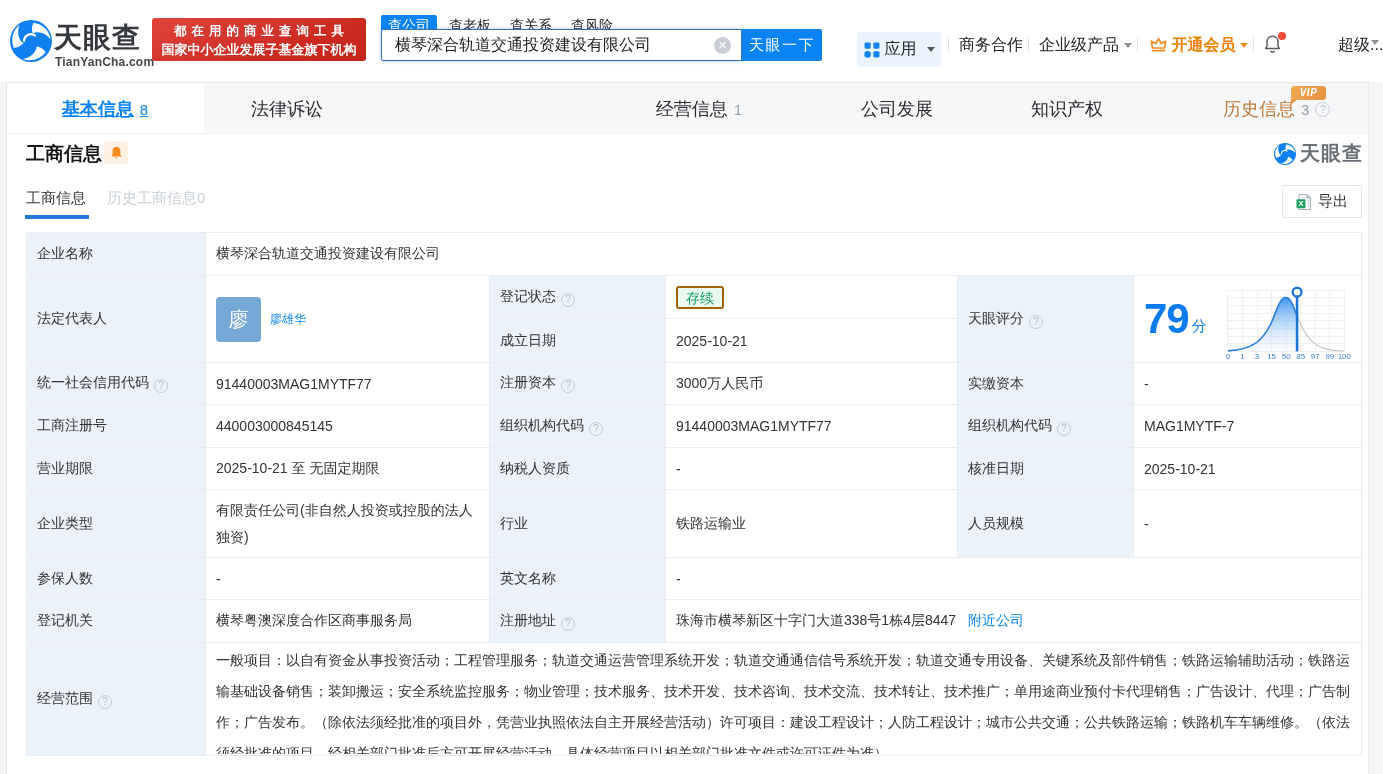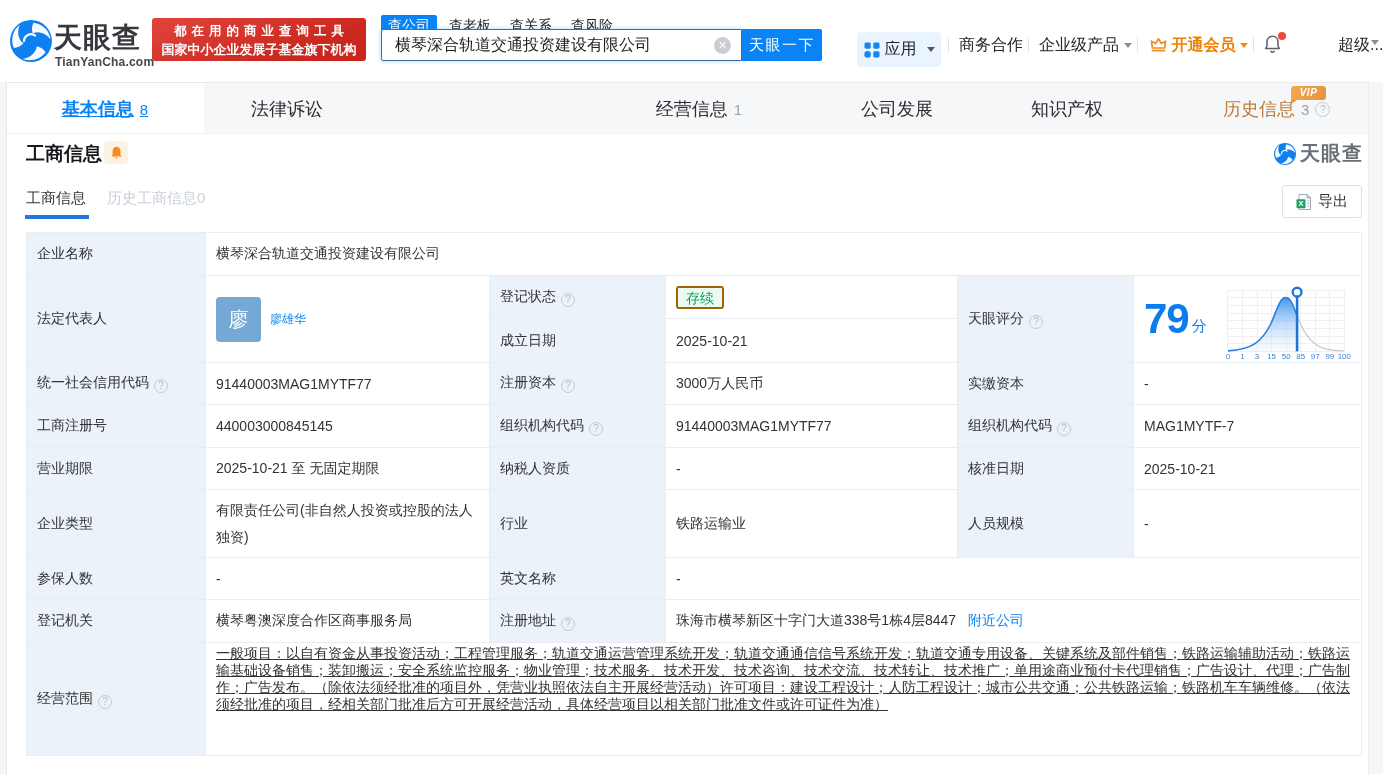--- a/index.html
+++ b/index.html
@@ -94,21 +94,21 @@
   .link { color:#0a84f4; cursor:pointer; }
   #avatar { display:inline-block; width:45px; height:45px; border-radius:4px; background:#76a8d5; color:#fff;
     font-size:20px; text-align:center; line-height:45px; vertical-align:middle; }
   #rep-name { margin-left:9px; font-size:12px; }
   .status-badge { display:inline-block; height:23px; line-height:21px; padding:0 8px; font-size:14px; color:#11a05c;
     background:#eafaf1; border:2px solid #a16207; border-radius:3px; }
   #score-cell-inner { display:flex; align-items:center; }
   #score-num { font-size:42px; font-weight:700; color:#0a7cf0; letter-spacing:-1px; }
   #score-unit { font-size:15px; color:#0a7cf0; margin-left:3px; margin-top:14px; }
   #score-chart { margin-left:17px; margin-top:6px; }
-  #scope-cell { line-height:17px; padding:2px 8px 2px 10px;text-decoration:underline; }
+  #scope-cell { line-height:31px; padding:2px 8px 2px 10px; }
   #scope-inner { height:109px; overflow:hidden; }
   #ctype-inner { max-height:54px; overflow:hidden; }
   #addr-link { margin-left:12px; }
 </style>
 </head>
 <body>
 
 <div id="stage">
 
   <div id="header">

